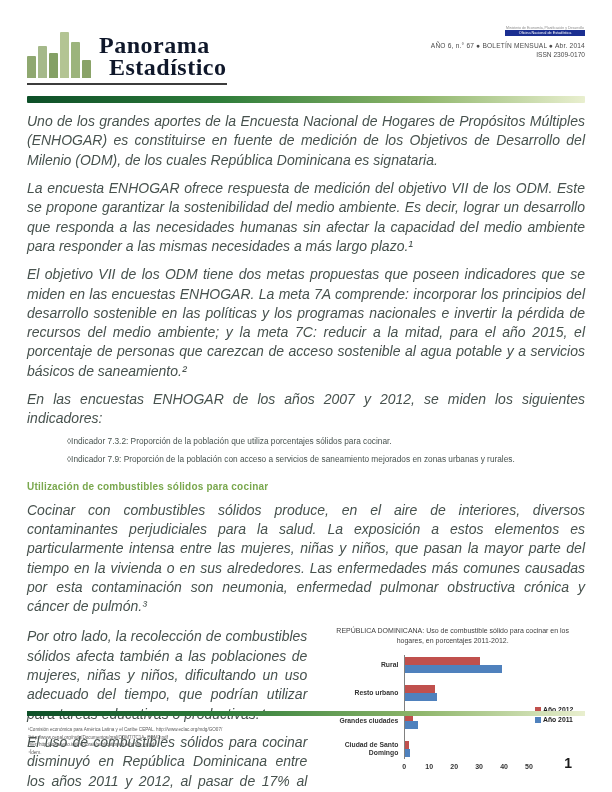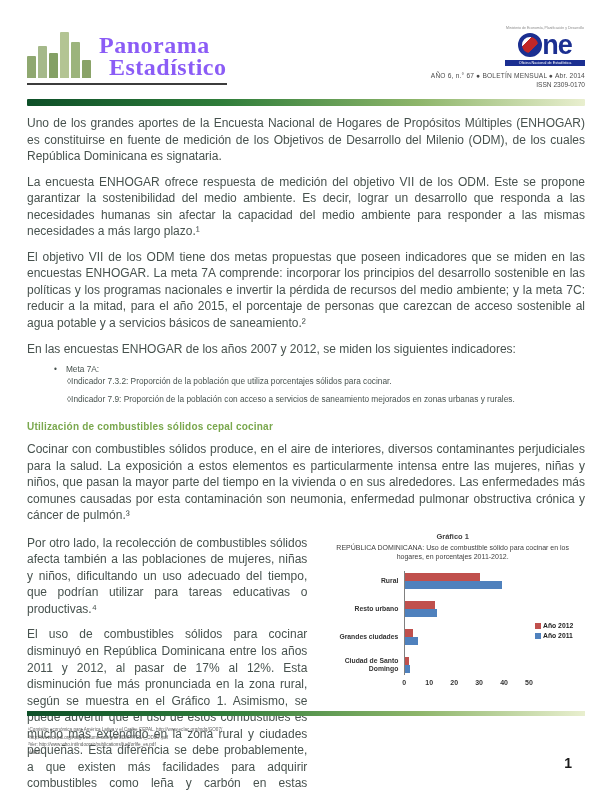--- a/index.html
+++ b/index.html
@@ -6,21 +6,21 @@
   .page{position:relative;width:612px;height:792px;margin:0 auto;background:#ffffff;
         font-family:"Liberation Sans",sans-serif;color:#47524e;overflow:hidden;}
   .content{padding:26px 27px 0 27px;}
 
   
   .hdr{display:flex;justify-content:space-between;align-items:flex-start;}
   .brand{border-bottom:2px solid #3c3c3c;padding-bottom:5px;}
   .brand-top{display:flex;align-items:flex-end;}
   .bars{display:flex;align-items:flex-end;gap:2px;height:52px;margin-right:8px;}
   .bars i{display:block;width:9px;border-radius:1px 1px 0 0;}
-  .brand-name{font-family:"Liberation Serif",serif;font-weight:bold;color:#8b5cf6;
+  .brand-name{font-family:"Liberation Serif",serif;font-weight:bold;color:#0f172a;
               font-size:24px;line-height:0.92;letter-spacing:0.5px;}
   .brand-name .l2{padding-left:10px;}
   .brand-sub{color:#4f8a3d;font-weight:bold;font-size:12.5px;margin-top:4px;letter-spacing:0.2px;}
 
   .hdr-right{display:flex;flex-direction:column;align-items:flex-end;}
   .one-logo{width:80px;text-align:center;margin-bottom:6px;}
   .one-top{font-size:3.5px;color:#8a8a8a;white-space:nowrap;overflow:hidden;}
   .one-main{display:flex;align-items:center;justify-content:center;height:30px;}
   .one-circle{width:24px;height:24px;border-radius:50%;border:4px solid #1b2f91;box-sizing:border-box;
               background:linear-gradient(135deg,#ffffff 30%,#c02727 30%,#c02727 70%,#1b2f91 70%);}
@@ -28,21 +28,21 @@
   .one-band{background:#1b2f91;color:#ffffff;font-size:3.8px;padding:1px 0;white-space:nowrap;}
   .issue{font-size:6.6px;color:#4a4a4a;text-align:right;letter-spacing:0.2px;}
   .issn{font-size:6.6px;color:#4a4a4a;text-align:right;margin-top:2px;}
 
   .grad-bar{height:7px;margin-top:11px;border-radius:1px;
             background:linear-gradient(to right,#0d4f28,#2f7d3a 35%,#8db56a 70%,#e9efcf 100%);}
 
   
   .title{color:#1e7c3e;font-weight:bold;font-size:13.5px;line-height:1.28;text-align:justify;
          margin-top:13px;letter-spacing:0.1px;}
-  .para{font-size:12px;line-height:1.38;text-align:justify;margin-top:9px;}
+  .para{font-size:14px;line-height:1.38;text-align:justify;margin-top:9px;font-style:italic;}
 
   .bullets{margin-top:4px;padding-left:27px;}
   .bullet-group{margin-top:7px;}
   .bullet-label{font-size:8.3px;}
   .bullet-label::before{content:"•";margin-right:9px;}
   .subitem{font-size:8.3px;line-height:1.32;text-align:justify;margin:2px 0 0 13px;}
 
   .section-h{color:#7aa84e;font-weight:bold;font-size:10px;margin-top:16px;letter-spacing:0.2px;}
 
   .two-col{display:flex;margin-top:2px;}
@@ -93,59 +93,53 @@
           <div class="brand-name">
             <div class="l1">Panorama</div>
             <div class="l2">Estadístico</div>
           </div>
         </div>
       </div>
 
       <div class="hdr-right">
         <div class="one-logo">
           <div class="one-top">Ministerio de Economía, Planificación y Desarrollo</div>
-          <div class="one-main">
-            <span class="one-circle"></span>
-            <span class="one-ne">ne</span>
-          </div>
           <div class="one-band">Oficina Nacional de Estadística</div>
         </div>
         <div class="issue">AÑO 6, n.° 67 ● BOLETÍN MENSUAL ● Abr. 2014</div>
         <div class="issn">ISSN 2309-0170</div>
       </div>
     </div>
 
     <div class="grad-bar"></div>
 
     <div class="para">Uno de los grandes aportes de la Encuesta Nacional de Hogares de Propósitos Múltiples (ENHOGAR) es constituirse en fuente de medición de los Objetivos de Desarrollo del Milenio (ODM), de los cuales República Dominicana es signataria.</div>
     <div class="para">La encuesta ENHOGAR ofrece respuesta de medición del objetivo VII de los ODM. Este se propone garantizar la sostenibilidad del medio ambiente. Es decir, lograr un desarrollo que responda a las necesidades humanas sin afectar la capacidad del medio ambiente para responder a las mismas necesidades a más largo plazo.¹</div>
     <div class="para">El objetivo VII de los ODM tiene dos metas propuestas que poseen indicadores que se miden en las encuestas ENHOGAR. La meta 7A comprende: incorporar los principios del desarrollo sostenible en las políticas y los programas nacionales e invertir la pérdida de recursos del medio ambiente; y la meta 7C: reducir a la mitad, para el año 2015, el porcentaje de personas que carezcan de acceso sostenible al agua potable y a servicios básicos de saneamiento.²</div>
     <div class="para">En las encuestas ENHOGAR de los años 2007 y 2012, se miden los siguientes indicadores:</div>
 
     <div class="bullets">
       <div class="bullet-group">
-        <div class="bullet-label">Meta 7A:</div>
         <div class="subitem">◊Indicador 7.3.2: Proporción de la población que utiliza porcentajes sólidos para cocinar.</div>
       </div>
       <div class="bullet-group">
         <div class="subitem">◊Indicador 7.9: Proporción de la población con acceso a servicios de saneamiento mejorados en zonas urbanas y rurales.</div>
       </div>
     </div>
 
-    <div class="section-h">Utilización de combustibles sólidos cepal cocinar</div>
+    <div class="section-h">Utilización de combustibles sólidos para cocinar</div>
     <div class="para">Cocinar con combustibles sólidos produce, en el aire de interiores, diversos contaminantes perjudiciales para la salud. La exposición a estos elementos es particularmente intensa entre las mujeres, niñas y niños, que pasan la mayor parte del tiempo en la vivienda o en sus alrededores. Las enfermedades más comunes causadas por esta contaminación son neumonia, enfermedad pulmonar obstructiva crónica y cáncer de pulmón.³</div>
 
     <div class="two-col">
       <div class="col-left">
         <div class="para">Por otro lado, la recolección de combustibles sólidos afecta también a las poblaciones de mujeres, niñas y niños, dificultando un uso adecuado del tiempo, que podrían utilizar para tareas educativas o productivas.⁴</div>
         <div class="para">El uso de combustibles sólidos para cocinar disminuyó en República Dominicana entre los años 2011 y 2012, al pasar de 17% al 12%. Esta disminución fue más pronunciada en la zona rural, según se muestra en el Gráfico 1. Asimismo, se puede advertir que el uso de estos combustibles es mucho más extendido en la zona rural y ciudades pequeñas. Esta diferencia se debe probablemente, a que existen más facilidades para adquirir combustibles como leña y carbón en estas localidades, además de que el costo de otros combustibles se eleva debido al transporte.</div>
       </div>
 
       <div class="col-right">
-        <div class="chart-title">Gráfico 1</div>
         <div class="chart-sub">REPÚBLICA DOMINICANA: Uso de combustible sólido para cocinar en los hogares, en porcentajes 2011-2012.</div>
         <div class="chart-body">
           <div class="plot-wrap">
             <div class="c-rows">
                 <div class="c-row">
                   <div class="c-lab">Rural</div>
                   <div class="c-bars">
                     <div class="c-bar" style="width: 60%; background: rgb(192, 80, 77);"></div>
                     <div class="c-bar" style="width: 78%; background: rgb(79, 129, 189);"></div>
                   </div>

